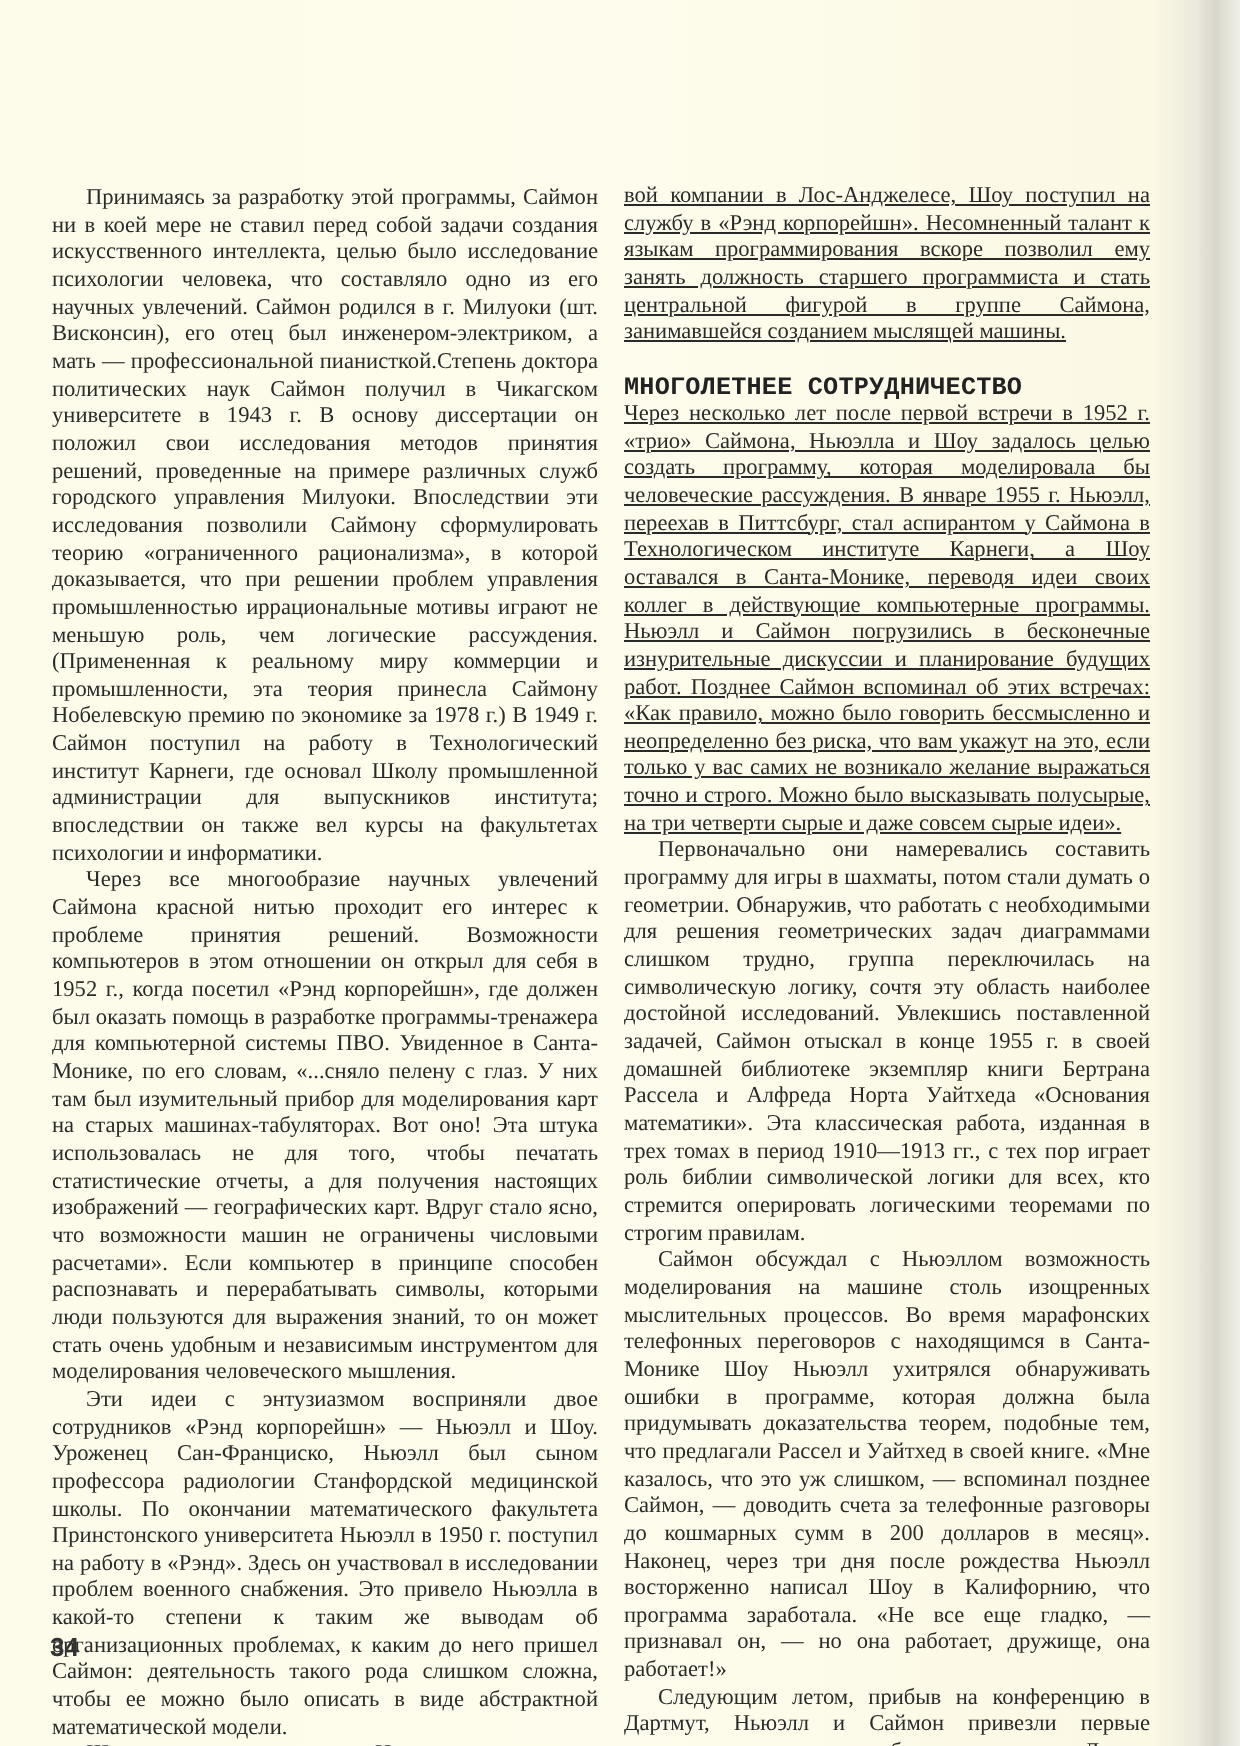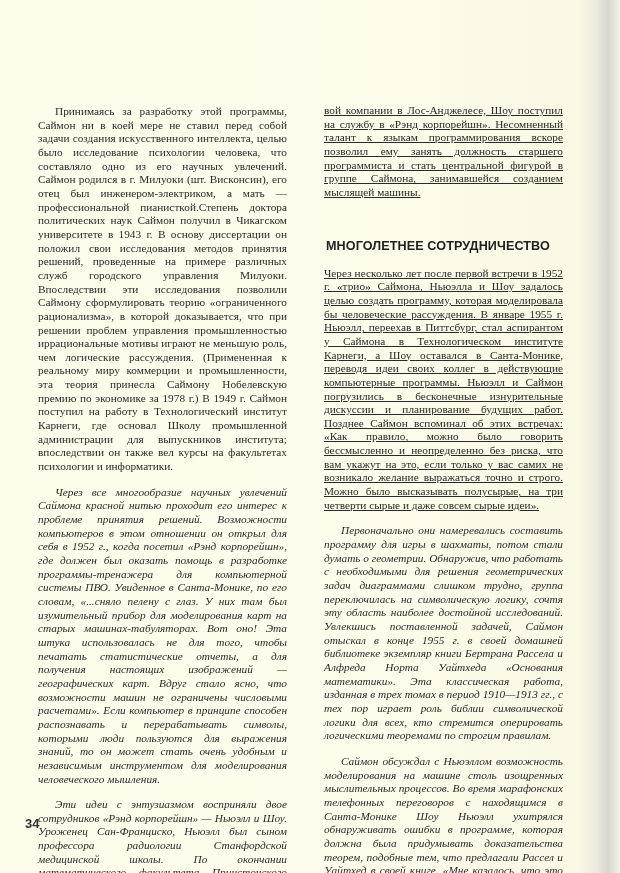--- a/index.html
+++ b/index.html
@@ -19,28 +19,28 @@
     background: linear-gradient(to right, rgba(255,255,255,0) 0%, rgba(200,198,185,0.55) 45%, rgba(240,240,232,0.9) 100%);
   }
   .col {
     position: absolute; top: 93px;
     font-size: 11.3px; line-height: 13.65px;
     text-align: justify;
     hyphens: manual;
   }
   .col.left { left: 26px; width: 273px; }
   .col.right { left: 312px; width: 263px; top: 92px; }
-  .col p { margin: 12px; text-indent: 17px; }
+  .col p { margin: 0; text-indent: 17px; }
   .col p.noindent { text-indent: 0; text-decoration: underline; }
-  .col p + p { margin-top: 0; font-style: italic; }
+  .col p + p { margin-top: 0; }
   .col .gap { height: 13px; }
   .section-heading {
-    font-family: Liberation Sans, sans-serif;
+    font-family: Liberation Mono, monospace;
     font-size: 12.6px; line-height: 14px;
-    margin: 14px; letter-spacing: 0.1px;
+    margin: 0; letter-spacing: 0.1px;
     color: #222;
     text-align: left;
   }
   .page-number {
     position: absolute; left: 25px; top: 792px;
     font-family: "Liberation Sans", "DejaVu Sans", sans-serif;
     font-size: 13px; font-weight: bold; color: #333; margin-top: 24px;
   }
 </style>
 </head>

